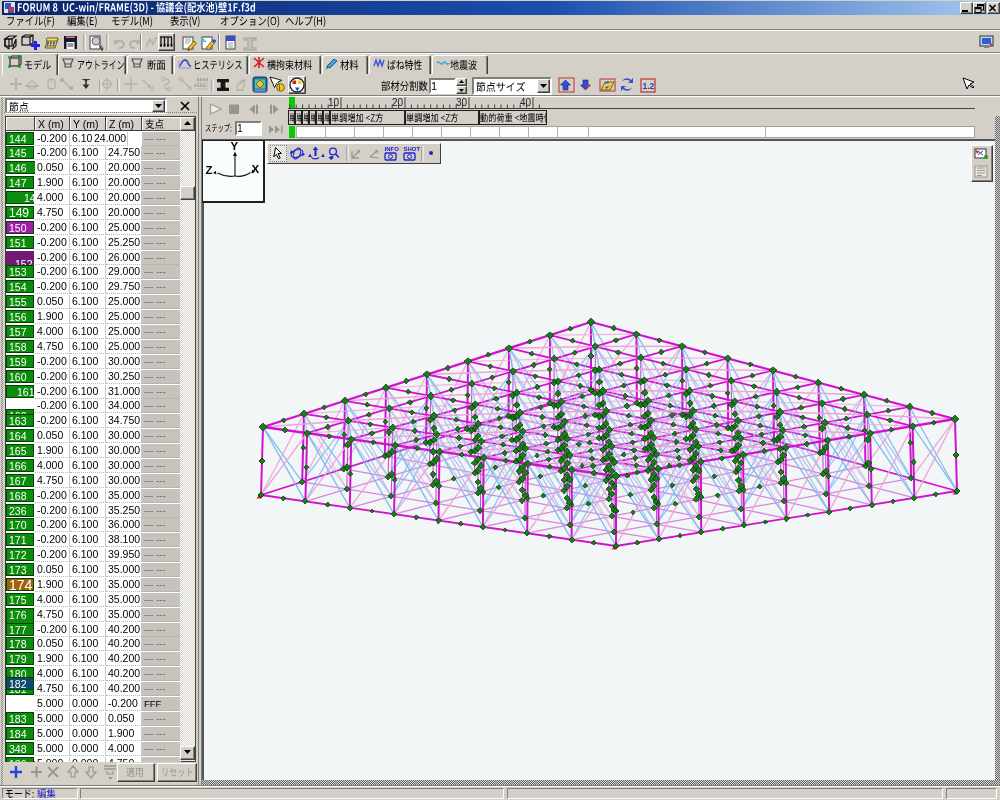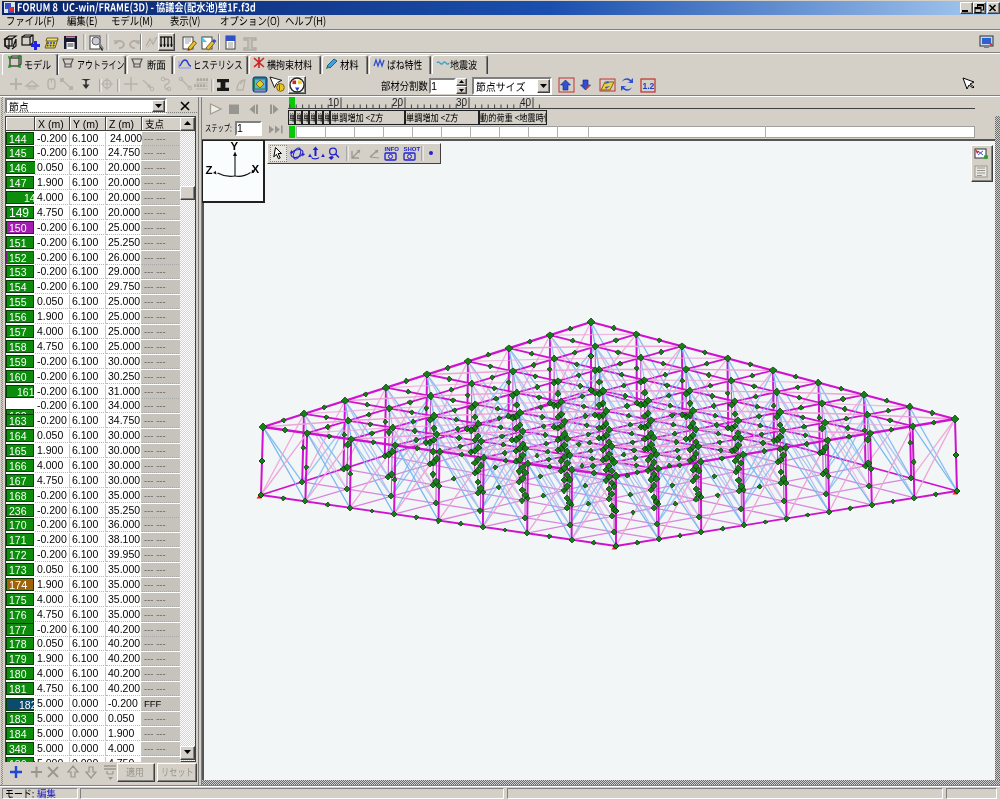--- a/index.html
+++ b/index.html
@@ -39,21 +39,21 @@
 <div class="abs" style="left:5px;top:116px;width:191px;height:646px;border:1px solid #404040;background:#fff"></div>
 <div class="abs" style="left:6px;top:117px;width:29px;height:14px;background:#d4d0c8;border-right:1px solid #404040;border-bottom:1px solid #404040;box-shadow:inset 1px 1px 0 #fff;font-size:10.5px;line-height:14px;padding-left:3px"></div>
 <div class="abs" style="left:35px;top:117px;width:35px;height:14px;background:#d4d0c8;border-right:1px solid #404040;border-bottom:1px solid #404040;box-shadow:inset 1px 1px 0 #fff;font-size:10.5px;line-height:14px;padding-left:3px">X (m)</div>
 <div class="abs" style="left:70px;top:117px;width:36px;height:14px;background:#d4d0c8;border-right:1px solid #404040;border-bottom:1px solid #404040;box-shadow:inset 1px 1px 0 #fff;font-size:10.5px;line-height:14px;padding-left:3px">Y (m)</div>
 <div class="abs" style="left:106px;top:117px;width:36px;height:14px;background:#d4d0c8;border-right:1px solid #404040;border-bottom:1px solid #404040;box-shadow:inset 1px 1px 0 #fff;font-size:10.5px;line-height:14px;padding-left:3px">Z (m)</div>
 <div class="abs" style="left:142px;top:117px;width:39px;height:14px;background:#d4d0c8;border-right:1px solid #404040;border-bottom:1px solid #404040;box-shadow:inset 1px 1px 0 #fff"></div>
 <div class="abs" style="left:0px;top:0px;width:196px;height:762px;overflow:hidden">
     <div class="abs" style="left:6px;top:131.5px;width:28px;height:13px;background:#0b8d0b;border:1px solid #063f06;color:#fff;font-size:10.5px;line-height:12px;padding-left:2px">144</div>
     <div class="abs" style="left:35px;top:131.5px;width:35px;height:14px;border-right:1px solid #c8c8c8;border-bottom:1px dotted #b8b8b8;font-size:10.5px;line-height:13px;padding-left:2px;background:#fff">-0.200</div>
     <div class="abs" style="left:70px;top:131.5px;width:36px;height:14px;border-right:1px solid #c8c8c8;border-bottom:1px dotted #b8b8b8;font-size:10.5px;line-height:13px;padding-left:2px;background:#fff">6.100</div>
-    <div class="abs" style="left:108px;top:131.5px;width:36px;height:14px;border-right:1px solid #c8c8c8;border-bottom:1px dotted #b8b8b8;font-size:10.5px;line-height:13px;padding-left:2px;background:#fff">24.000</div>
+    <div class="abs" style="left:92px;top:131.5px;width:36px;height:14px;border-right:1px solid #c8c8c8;border-bottom:1px dotted #b8b8b8;font-size:10.5px;line-height:13px;padding-left:2px;background:#fff">24.000</div>
     <div class="abs" style="left:142px;top:131.5px;width:39px;height:14px;background:#c6c3bd;border-bottom:1px dotted #a8a8a8;font-size:9.5px;line-height:13px;padding-left:2px;color:#606060">--- ---</div>
     <div class="abs" style="left:6px;top:146.4px;width:28px;height:13px;background:#0b8d0b;border:1px solid #063f06;color:#fff;font-size:10.5px;line-height:12px;padding-left:2px">145</div>
     <div class="abs" style="left:35px;top:146.4px;width:35px;height:14px;border-right:1px solid #c8c8c8;border-bottom:1px dotted #b8b8b8;font-size:10.5px;line-height:13px;padding-left:2px;background:#fff">-0.200</div>
     <div class="abs" style="left:70px;top:146.4px;width:36px;height:14px;border-right:1px solid #c8c8c8;border-bottom:1px dotted #b8b8b8;font-size:10.5px;line-height:13px;padding-left:2px;background:#fff">6.100</div>
     <div class="abs" style="left:106px;top:146.4px;width:36px;height:14px;border-right:1px solid #c8c8c8;border-bottom:1px dotted #b8b8b8;font-size:10.5px;line-height:13px;padding-left:2px;background:#fff">24.750</div>
     <div class="abs" style="left:142px;top:146.4px;width:39px;height:14px;background:#c6c3bd;border-bottom:1px dotted #a8a8a8;font-size:9.5px;line-height:13px;padding-left:2px;color:#606060">--- ---</div>
     <div class="abs" style="left:6px;top:161.3px;width:36px;height:13px;background:#0b8d0b;border:1px solid #063f06;color:#fff;font-size:10.5px;line-height:12px;padding-left:2px">146</div>
     <div class="abs" style="left:35px;top:161.3px;width:35px;height:14px;border-right:1px solid #c8c8c8;border-bottom:1px dotted #b8b8b8;font-size:10.5px;line-height:13px;padding-left:2px;background:#fff">0.050</div>
     <div class="abs" style="left:70px;top:161.3px;width:36px;height:14px;border-right:1px solid #c8c8c8;border-bottom:1px dotted #b8b8b8;font-size:10.5px;line-height:13px;padding-left:2px;background:#fff">6.100</div>
     <div class="abs" style="left:106px;top:161.3px;width:36px;height:14px;border-right:1px solid #c8c8c8;border-bottom:1px dotted #b8b8b8;font-size:10.5px;line-height:13px;padding-left:2px;background:#fff">20.000</div>
@@ -76,21 +76,21 @@
     <div class="abs" style="left:6px;top:220.8px;width:28px;height:13px;background:#a21caf;border:1px solid #063f06;color:#fff;font-size:10.5px;line-height:12px;padding-left:2px">150</div>
     <div class="abs" style="left:35px;top:220.8px;width:35px;height:14px;border-right:1px solid #c8c8c8;border-bottom:1px dotted #b8b8b8;font-size:10.5px;line-height:13px;padding-left:2px;background:#fff">-0.200</div>
     <div class="abs" style="left:70px;top:220.8px;width:36px;height:14px;border-right:1px solid #c8c8c8;border-bottom:1px dotted #b8b8b8;font-size:10.5px;line-height:13px;padding-left:2px;background:#fff">6.100</div>
     <div class="abs" style="left:106px;top:220.8px;width:36px;height:14px;border-right:1px solid #c8c8c8;border-bottom:1px dotted #b8b8b8;font-size:10.5px;line-height:13px;padding-left:2px;background:#fff">25.000</div>
     <div class="abs" style="left:142px;top:220.8px;width:39px;height:14px;background:#c6c3bd;border-bottom:1px dotted #a8a8a8;font-size:9.5px;line-height:13px;padding-left:2px;color:#606060">--- ---</div>
     <div class="abs" style="left:6px;top:235.7px;width:28px;height:13px;background:#0b8d0b;border:1px solid #063f06;color:#fff;font-size:10.5px;line-height:12px;padding-left:2px">151</div>
     <div class="abs" style="left:35px;top:235.7px;width:35px;height:14px;border-right:1px solid #c8c8c8;border-bottom:1px dotted #b8b8b8;font-size:10.5px;line-height:13px;padding-left:2px;background:#fff">-0.200</div>
     <div class="abs" style="left:70px;top:235.7px;width:36px;height:14px;border-right:1px solid #c8c8c8;border-bottom:1px dotted #b8b8b8;font-size:10.5px;line-height:13px;padding-left:2px;background:#fff">6.100</div>
     <div class="abs" style="left:106px;top:235.7px;width:36px;height:14px;border-right:1px solid #c8c8c8;border-bottom:1px dotted #b8b8b8;font-size:10.5px;line-height:13px;padding-left:2px;background:#fff">25.250</div>
     <div class="abs" style="left:142px;top:235.7px;width:39px;height:14px;background:#c6c3bd;border-bottom:1px dotted #a8a8a8;font-size:9.5px;line-height:13px;padding-left:2px;color:#606060">--- ---</div>
-    <div class="abs" style="left:6px;top:250.5px;width:28px;height:13px;background:#0b8d0b;border:1px solid #701a75;color:#fff;font-size:10.5px;line-height:12px;padding-left:2px">152</div>
+    <div class="abs" style="left:6px;top:250.5px;width:28px;height:13px;background:#0b8d0b;border:7px solid #701a75;color:#fff;font-size:10.5px;line-height:12px;padding-left:2px">152</div>
     <div class="abs" style="left:35px;top:250.5px;width:35px;height:14px;border-right:1px solid #c8c8c8;border-bottom:1px dotted #b8b8b8;font-size:10.5px;line-height:13px;padding-left:2px;background:#fff">-0.200</div>
     <div class="abs" style="left:70px;top:250.5px;width:36px;height:14px;border-right:1px solid #c8c8c8;border-bottom:1px dotted #b8b8b8;font-size:10.5px;line-height:13px;padding-left:2px;background:#fff">6.100</div>
     <div class="abs" style="left:106px;top:250.5px;width:36px;height:14px;border-right:1px solid #c8c8c8;border-bottom:1px dotted #b8b8b8;font-size:10.5px;line-height:13px;padding-left:2px;background:#fff">26.000</div>
     <div class="abs" style="left:142px;top:250.5px;width:39px;height:14px;background:#c6c3bd;border-bottom:1px dotted #a8a8a8;font-size:9.5px;line-height:13px;padding-left:2px;color:#606060">--- ---</div>
     <div class="abs" style="left:6px;top:265.4px;width:28px;height:13px;background:#0b8d0b;border:1px solid #063f06;color:#fff;font-size:10.5px;line-height:12px;padding-left:2px">153</div>
     <div class="abs" style="left:35px;top:265.4px;width:35px;height:14px;border-right:1px solid #c8c8c8;border-bottom:1px dotted #b8b8b8;font-size:10.5px;line-height:13px;padding-left:2px;background:#fff">-0.200</div>
     <div class="abs" style="left:70px;top:265.4px;width:36px;height:14px;border-right:1px solid #c8c8c8;border-bottom:1px dotted #b8b8b8;font-size:10.5px;line-height:13px;padding-left:2px;background:#fff">6.100</div>
     <div class="abs" style="left:106px;top:265.4px;width:36px;height:14px;border-right:1px solid #c8c8c8;border-bottom:1px dotted #b8b8b8;font-size:10.5px;line-height:13px;padding-left:2px;background:#fff">29.000</div>
     <div class="abs" style="left:142px;top:265.4px;width:39px;height:14px;background:#c6c3bd;border-bottom:1px dotted #a8a8a8;font-size:9.5px;line-height:13px;padding-left:2px;color:#606060">--- ---</div>
     <div class="abs" style="left:6px;top:280.3px;width:28px;height:13px;background:#0b8d0b;border:1px solid #063f06;color:#fff;font-size:10.5px;line-height:12px;padding-left:2px">154</div>
@@ -186,21 +186,21 @@
     <div class="abs" style="left:6px;top:548.1px;width:28px;height:13px;background:#0b8d0b;border:1px solid #063f06;color:#fff;font-size:10.5px;line-height:12px;padding-left:2px">172</div>
     <div class="abs" style="left:35px;top:548.1px;width:35px;height:14px;border-right:1px solid #c8c8c8;border-bottom:1px dotted #b8b8b8;font-size:10.5px;line-height:13px;padding-left:2px;background:#fff">-0.200</div>
     <div class="abs" style="left:70px;top:548.1px;width:36px;height:14px;border-right:1px solid #c8c8c8;border-bottom:1px dotted #b8b8b8;font-size:10.5px;line-height:13px;padding-left:2px;background:#fff">6.100</div>
     <div class="abs" style="left:106px;top:548.1px;width:36px;height:14px;border-right:1px solid #c8c8c8;border-bottom:1px dotted #b8b8b8;font-size:10.5px;line-height:13px;padding-left:2px;background:#fff">39.950</div>
     <div class="abs" style="left:142px;top:548.1px;width:39px;height:14px;background:#c6c3bd;border-bottom:1px dotted #a8a8a8;font-size:9.5px;line-height:13px;padding-left:2px;color:#606060">--- ---</div>
     <div class="abs" style="left:6px;top:563.0px;width:28px;height:13px;background:#0b8d0b;border:1px solid #063f06;color:#fff;font-size:10.5px;line-height:12px;padding-left:2px">173</div>
     <div class="abs" style="left:35px;top:563.0px;width:35px;height:14px;border-right:1px solid #c8c8c8;border-bottom:1px dotted #b8b8b8;font-size:10.5px;line-height:13px;padding-left:2px;background:#fff">0.050</div>
     <div class="abs" style="left:70px;top:563.0px;width:36px;height:14px;border-right:1px solid #c8c8c8;border-bottom:1px dotted #b8b8b8;font-size:10.5px;line-height:13px;padding-left:2px;background:#fff">6.100</div>
     <div class="abs" style="left:106px;top:563.0px;width:36px;height:14px;border-right:1px solid #c8c8c8;border-bottom:1px dotted #b8b8b8;font-size:10.5px;line-height:13px;padding-left:2px;background:#fff">35.000</div>
     <div class="abs" style="left:142px;top:563.0px;width:39px;height:14px;background:#c6c3bd;border-bottom:1px dotted #a8a8a8;font-size:9.5px;line-height:13px;padding-left:2px;color:#606060">--- ---</div>
-    <div class="abs" style="left:6px;top:577.9px;width:28px;height:13px;background:#a16207;border:1px solid #063f06;color:#fff;font-size:11px;line-height:12px;padding-left:2px">174</div>
+    <div class="abs" style="left:6px;top:577.9px;width:28px;height:13px;background:#a16207;border:1px solid #063f06;color:#fff;font-size:14px;line-height:12px;padding-left:2px">174</div>
     <div class="abs" style="left:35px;top:577.9px;width:35px;height:14px;border-right:1px solid #c8c8c8;border-bottom:1px dotted #b8b8b8;font-size:10.5px;line-height:13px;padding-left:2px;background:#fff">1.900</div>
     <div class="abs" style="left:70px;top:577.9px;width:36px;height:14px;border-right:1px solid #c8c8c8;border-bottom:1px dotted #b8b8b8;font-size:10.5px;line-height:13px;padding-left:2px;background:#fff">6.100</div>
     <div class="abs" style="left:106px;top:577.9px;width:36px;height:14px;border-right:1px solid #c8c8c8;border-bottom:1px dotted #b8b8b8;font-size:10.5px;line-height:13px;padding-left:2px;background:#fff">35.000</div>
     <div class="abs" style="left:142px;top:577.9px;width:39px;height:14px;background:#c6c3bd;border-bottom:1px dotted #a8a8a8;font-size:9.5px;line-height:13px;padding-left:2px;color:#606060">--- ---</div>
     <div class="abs" style="left:6px;top:592.8px;width:28px;height:13px;background:#0b8d0b;border:1px solid #063f06;color:#fff;font-size:10.5px;line-height:12px;padding-left:2px">175</div>
     <div class="abs" style="left:35px;top:592.8px;width:35px;height:14px;border-right:1px solid #c8c8c8;border-bottom:1px dotted #b8b8b8;font-size:10.5px;line-height:13px;padding-left:2px;background:#fff">4.000</div>
     <div class="abs" style="left:70px;top:592.8px;width:36px;height:14px;border-right:1px solid #c8c8c8;border-bottom:1px dotted #b8b8b8;font-size:10.5px;line-height:13px;padding-left:2px;background:#fff">6.100</div>
     <div class="abs" style="left:106px;top:592.8px;width:36px;height:14px;border-right:1px solid #c8c8c8;border-bottom:1px dotted #b8b8b8;font-size:10.5px;line-height:13px;padding-left:2px;background:#fff">35.000</div>
     <div class="abs" style="left:142px;top:592.8px;width:39px;height:14px;background:#c6c3bd;border-bottom:1px dotted #a8a8a8;font-size:9.5px;line-height:13px;padding-left:2px;color:#606060">--- ---</div>
     <div class="abs" style="left:6px;top:607.7px;width:28px;height:27px;background:#0b8d0b;border:1px solid #063f06;color:#fff;font-size:10.5px;line-height:12px;padding-left:2px">176</div>
@@ -226,21 +226,21 @@
     <div class="abs" style="left:6px;top:667.2px;width:28px;height:13px;background:#0b8d0b;border:1px solid #063f06;color:#fff;font-size:10.5px;line-height:12px;padding-left:2px">180</div>
     <div class="abs" style="left:35px;top:667.2px;width:35px;height:14px;border-right:1px solid #c8c8c8;border-bottom:1px dotted #b8b8b8;font-size:10.5px;line-height:13px;padding-left:2px;background:#fff">4.000</div>
     <div class="abs" style="left:70px;top:667.2px;width:36px;height:14px;border-right:1px solid #c8c8c8;border-bottom:1px dotted #b8b8b8;font-size:10.5px;line-height:13px;padding-left:2px;background:#fff">6.100</div>
     <div class="abs" style="left:106px;top:667.2px;width:36px;height:14px;border-right:1px solid #c8c8c8;border-bottom:1px dotted #b8b8b8;font-size:10.5px;line-height:13px;padding-left:2px;background:#fff">40.200</div>
     <div class="abs" style="left:142px;top:667.2px;width:39px;height:14px;background:#c6c3bd;border-bottom:1px dotted #a8a8a8;font-size:9.5px;line-height:13px;padding-left:2px;color:#606060">--- ---</div>
     <div class="abs" style="left:6px;top:682.1px;width:28px;height:13px;background:#0b8d0b;border:1px solid #063f06;color:#fff;font-size:10.5px;line-height:12px;padding-left:2px">181</div>
     <div class="abs" style="left:35px;top:682.1px;width:35px;height:14px;border-right:1px solid #c8c8c8;border-bottom:1px dotted #b8b8b8;font-size:10.5px;line-height:13px;padding-left:2px;background:#fff">4.750</div>
     <div class="abs" style="left:70px;top:682.1px;width:36px;height:14px;border-right:1px solid #c8c8c8;border-bottom:1px dotted #b8b8b8;font-size:10.5px;line-height:13px;padding-left:2px;background:#fff">6.100</div>
     <div class="abs" style="left:106px;top:682.1px;width:36px;height:14px;border-right:1px solid #c8c8c8;border-bottom:1px dotted #b8b8b8;font-size:10.5px;line-height:13px;padding-left:2px;background:#fff">40.200</div>
     <div class="abs" style="left:142px;top:682.1px;width:39px;height:14px;background:#c6c3bd;border-bottom:1px dotted #a8a8a8;font-size:9.5px;line-height:13px;padding-left:2px;color:#606060">--- ---</div>
-    <div class="abs" style="left:6px;top:698px;width:28px;height:13px;background:#0c4a6e;border:1px solid #063f06;color:#fff;font-size:10.5px;line-height:12px;padding-left:12px">182</div>
+    <div class="abs" style="left:6px;top:677px;width:28px;height:13px;background:#0c4a6e;border:1px solid #063f06;color:#fff;font-size:10.5px;line-height:12px;padding-left:2px">182</div>
     <div class="abs" style="left:35px;top:696.9px;width:35px;height:14px;border-right:1px solid #c8c8c8;border-bottom:1px dotted #b8b8b8;font-size:10.5px;line-height:13px;padding-left:2px;background:#fff">5.000</div>
     <div class="abs" style="left:70px;top:696.9px;width:36px;height:14px;border-right:1px solid #c8c8c8;border-bottom:1px dotted #b8b8b8;font-size:10.5px;line-height:13px;padding-left:2px;background:#fff">0.000</div>
     <div class="abs" style="left:106px;top:696.9px;width:36px;height:14px;border-right:1px solid #c8c8c8;border-bottom:1px dotted #b8b8b8;font-size:10.5px;line-height:13px;padding-left:2px;background:#fff">-0.200</div>
     <div class="abs" style="left:142px;top:696.9px;width:39px;height:14px;background:#c6c3bd;border-bottom:1px dotted #a8a8a8;font-size:9.5px;line-height:13px;padding-left:2px;color:#000">FFF FFF</div>
     <div class="abs" style="left:6px;top:711.8px;width:28px;height:13px;background:#0b8d0b;border:1px solid #063f06;color:#fff;font-size:10.5px;line-height:12px;padding-left:2px">183</div>
     <div class="abs" style="left:35px;top:711.8px;width:35px;height:14px;border-right:1px solid #c8c8c8;border-bottom:1px dotted #b8b8b8;font-size:10.5px;line-height:13px;padding-left:2px;background:#fff">5.000</div>
     <div class="abs" style="left:70px;top:711.8px;width:36px;height:14px;border-right:1px solid #c8c8c8;border-bottom:1px dotted #b8b8b8;font-size:10.5px;line-height:13px;padding-left:2px;background:#fff">0.000</div>
     <div class="abs" style="left:106px;top:711.8px;width:36px;height:14px;border-right:1px solid #c8c8c8;border-bottom:1px dotted #b8b8b8;font-size:10.5px;line-height:13px;padding-left:2px;background:#fff">0.050</div>
     <div class="abs" style="left:142px;top:711.8px;width:39px;height:14px;background:#c6c3bd;border-bottom:1px dotted #a8a8a8;font-size:9.5px;line-height:13px;padding-left:2px;color:#606060">--- ---</div>
     <div class="abs" style="left:6px;top:726.7px;width:28px;height:13px;background:#0b8d0b;border:1px solid #063f06;color:#fff;font-size:10.5px;line-height:12px;padding-left:2px">184</div>

